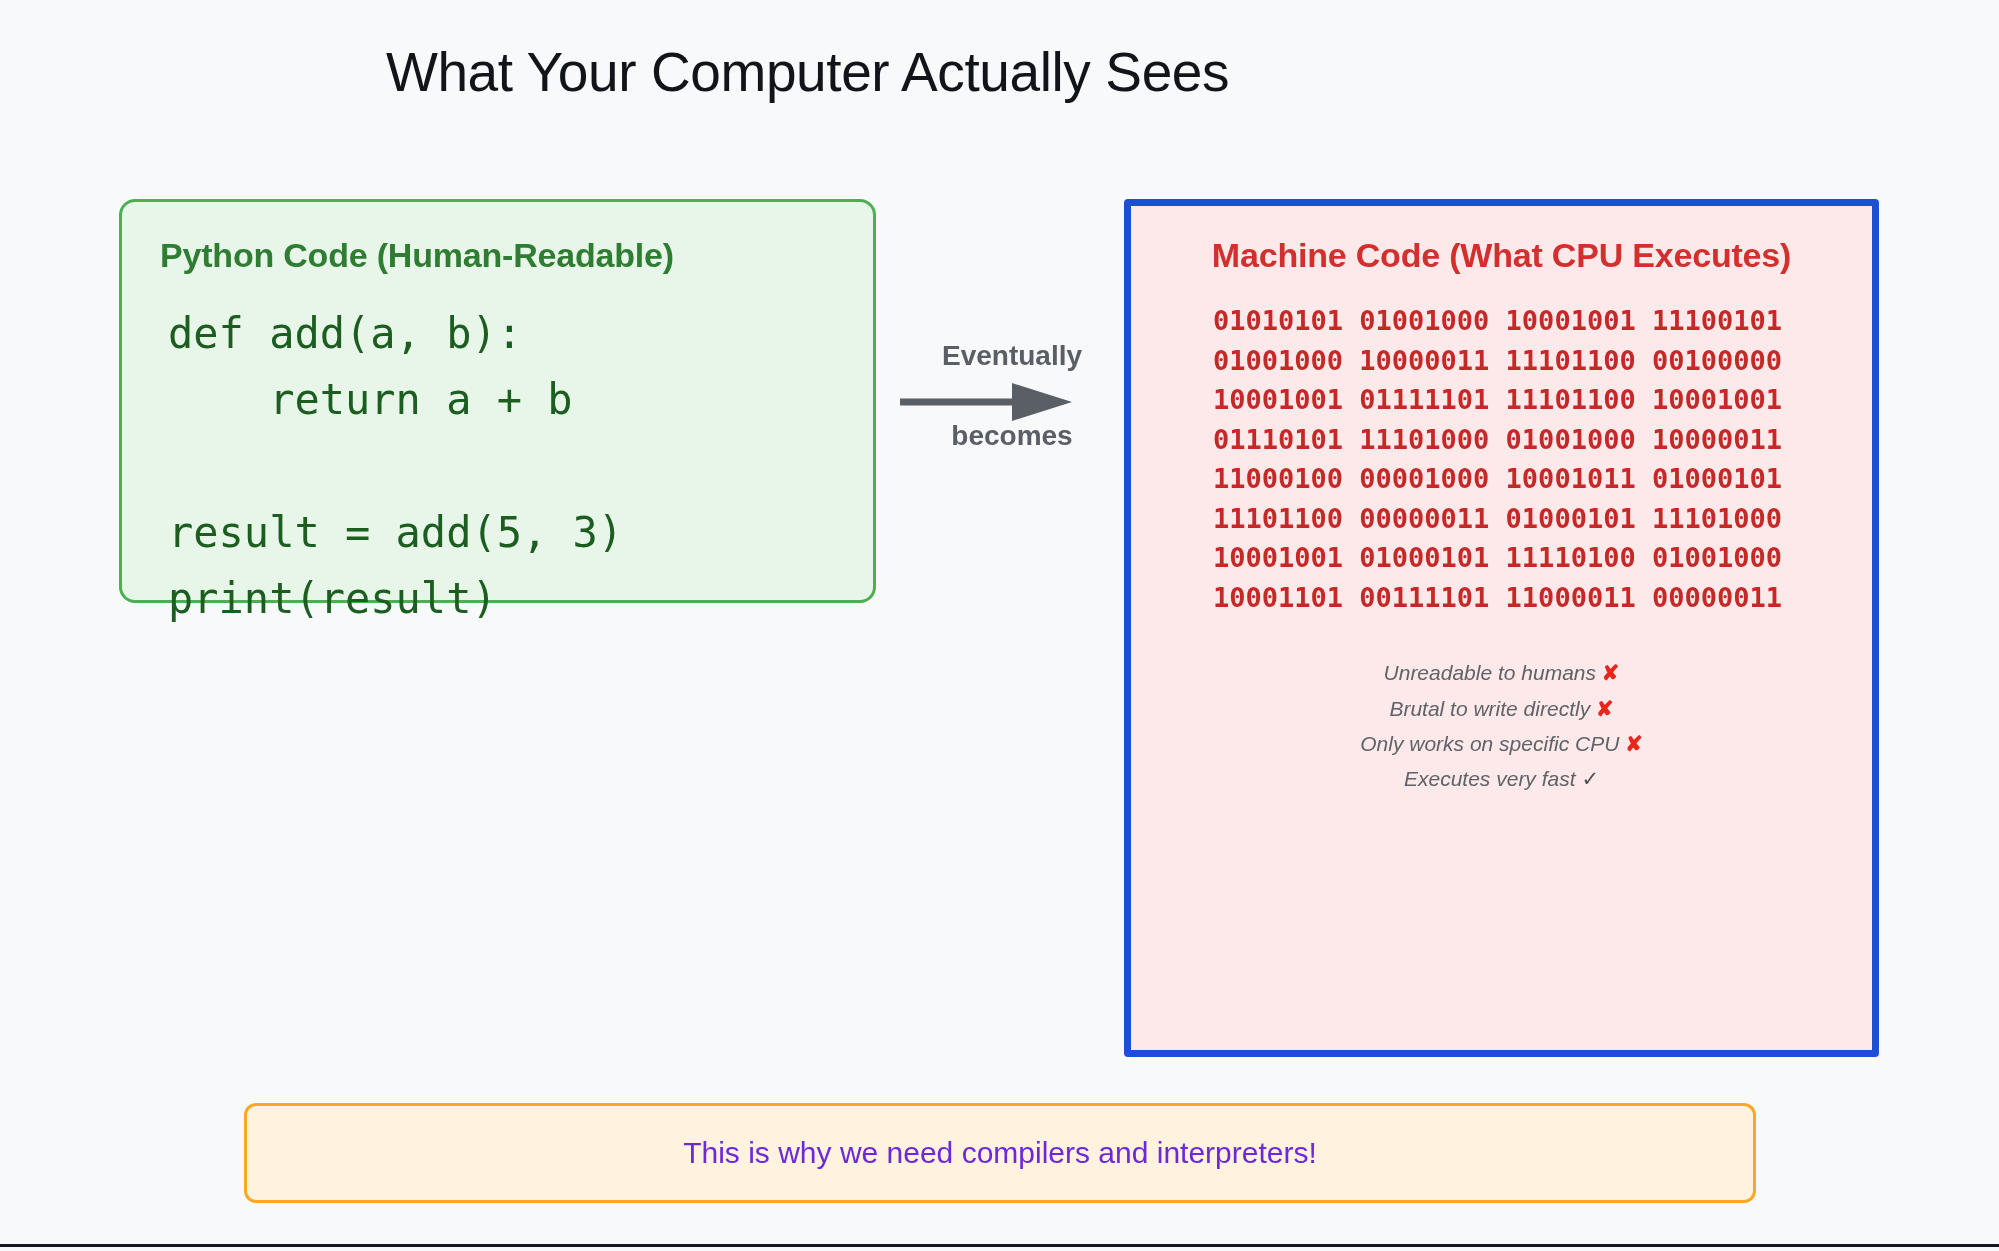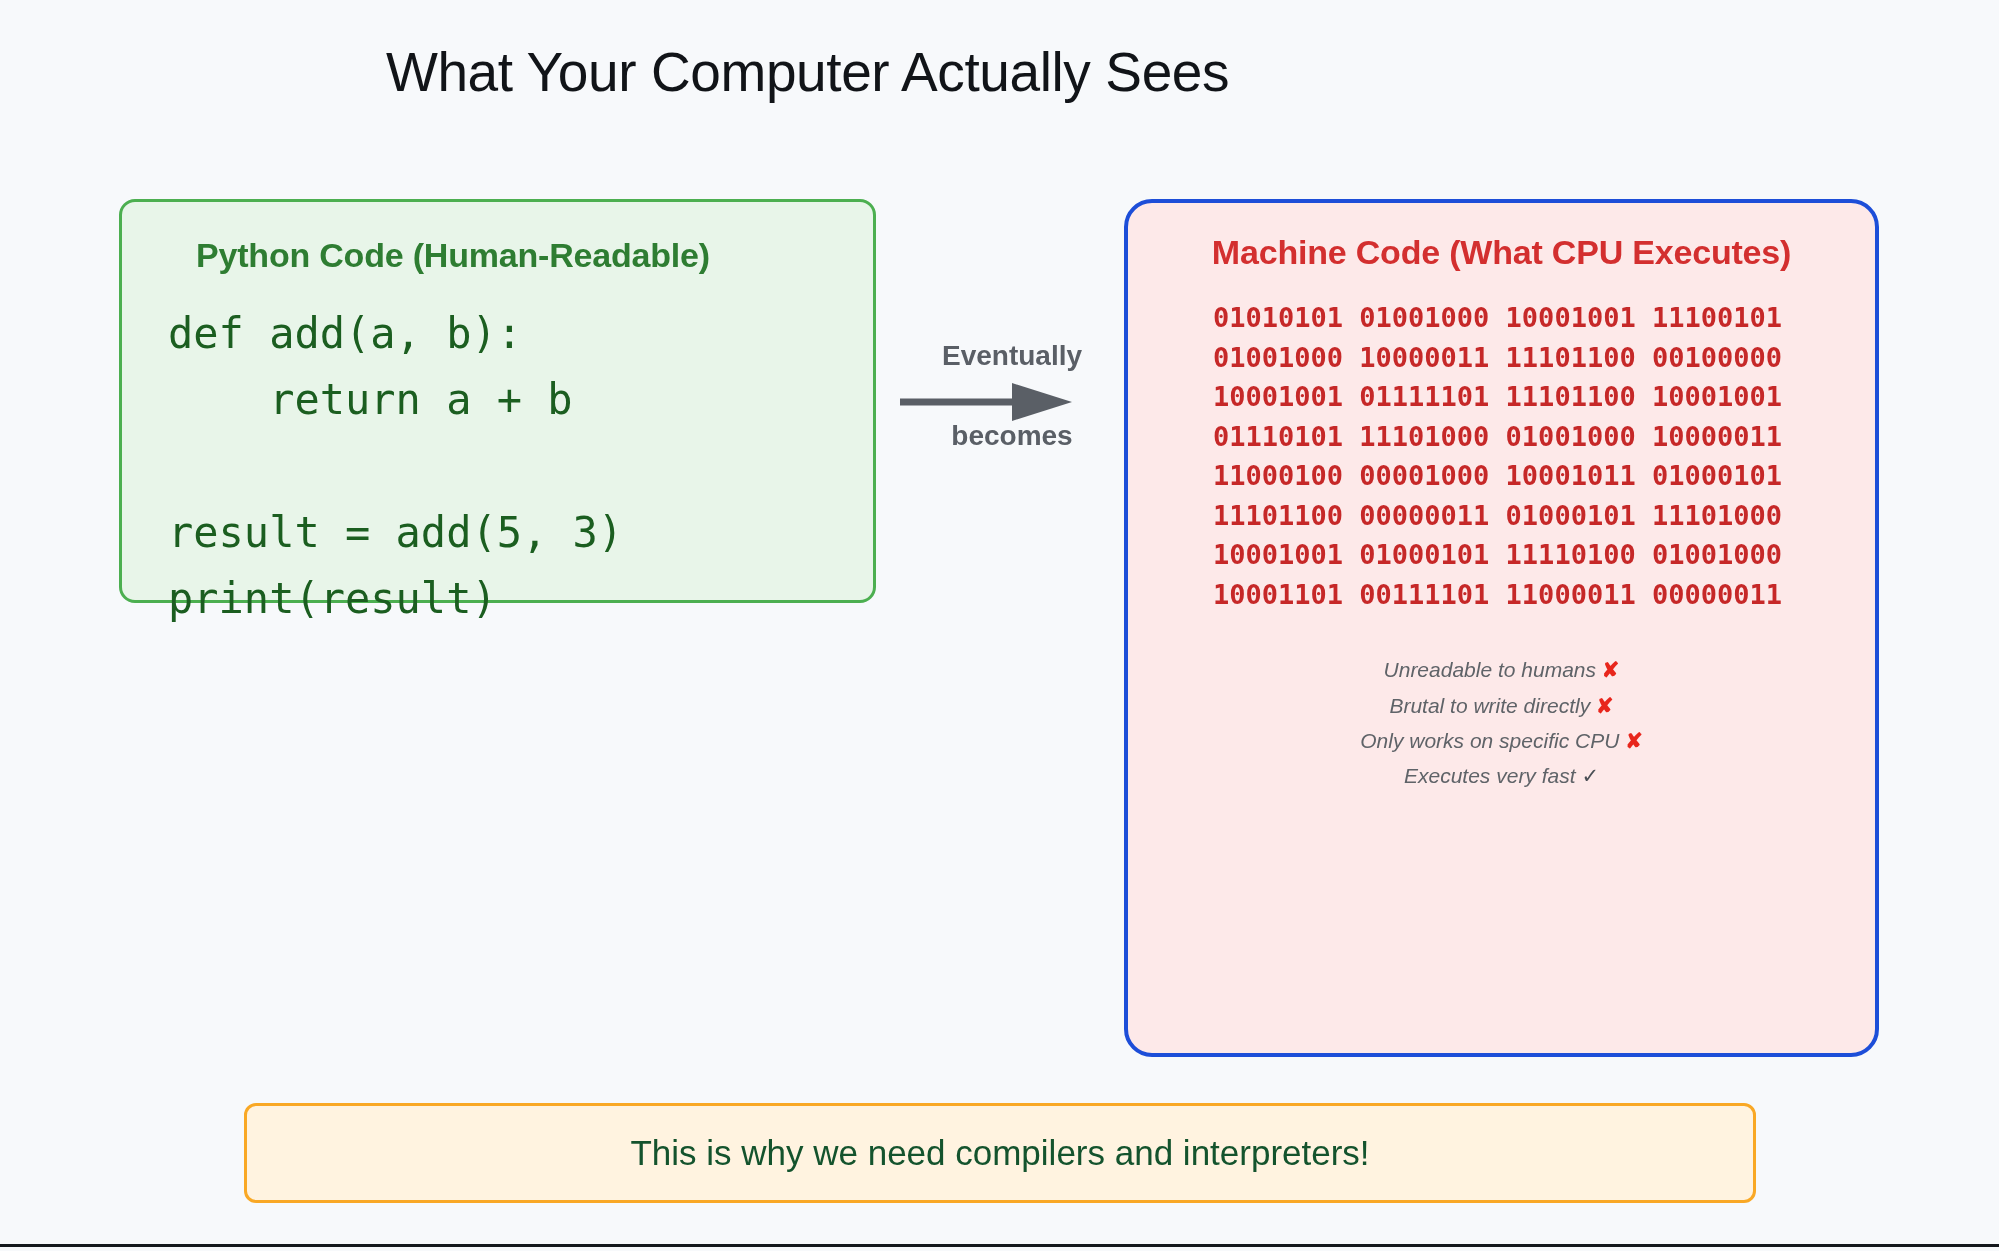--- a/index.html
+++ b/index.html
@@ -36,43 +36,43 @@
   #python-panel {
     left: 119px;
     top: 199px;
     width: 757px;
     height: 404px;
     background: #e8f5e9;
     border: 3px solid #4caf50;
     border-radius: 16px;
   }
   #python-panel .panel-title {
-    margin: 34px 0 0 74px;
+    margin: 34px 0 0 38px;
     font-size: 34px;
     font-weight: bold;
     color: #2e7d32;
     letter-spacing: -0.2px;
   }
   #python-code {
     margin: 26px 0 0 46px;
     font-family: "DejaVu Sans Mono", monospace;
     font-size: 42px;
     line-height: 1.58;
     color: #1b5e20;
     white-space: pre;
   }
 
   #machine-panel {
     left: 1124px;
     top: 199px;
     width: 755px;
     height: 858px;
     background: #fde9e9;
-    border: 4px solid #1d4ed8;
-    border-radius: 28px;
+    border: 7px solid #1d4ed8;
+    border-radius: 4px;
   }
   #machine-panel .panel-title {
     margin: 30px 0 0 0;
     text-align: center;
     font-size: 34px;
     font-weight: bold;
     color: #d32f2f;
     letter-spacing: -0.2px;
   }
   #binary-block {
@@ -139,22 +139,22 @@
     height: 100px;
     box-sizing: border-box;
     background: #fff3e0;
     border: 3px solid #f9a825;
     border-radius: 12px;
     display: flex;
     align-items: center;
     justify-content: center;
   }
   #footer-text {
-    font-size: 35px;
-    color: #14532d;
+    font-size: 30px;
+    color: #6d28d9;
   }
 
   #bottom-rule {
     position: absolute;
     left: 0;
     top: 1244px;
     width: 1999px;
     height: 3px;
     background: #14181c;
   }

